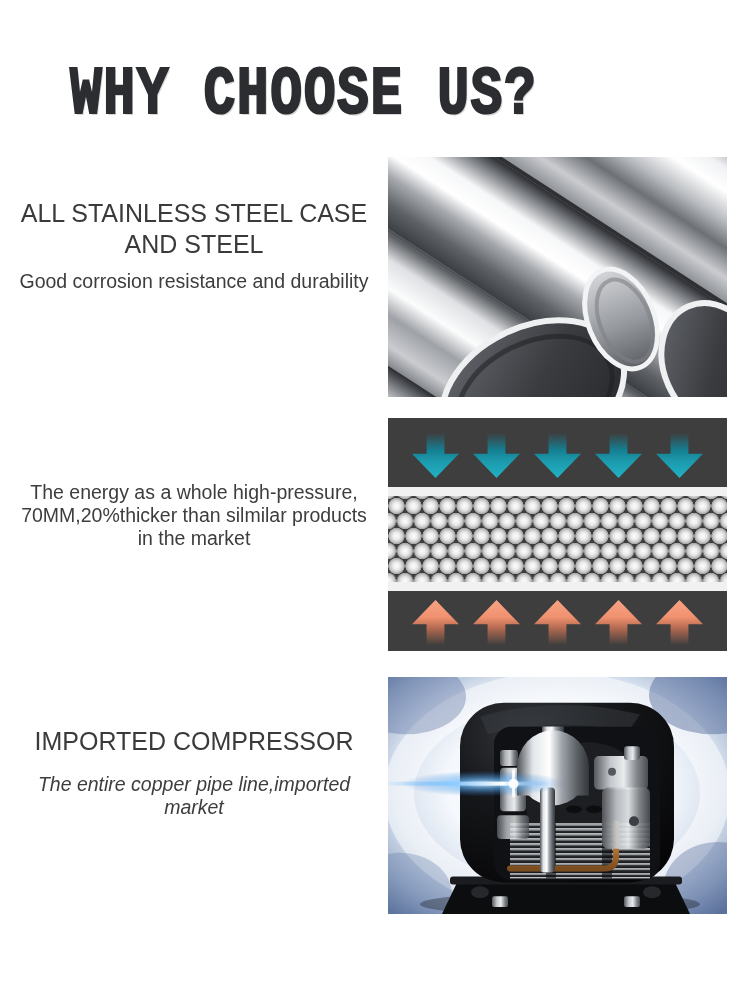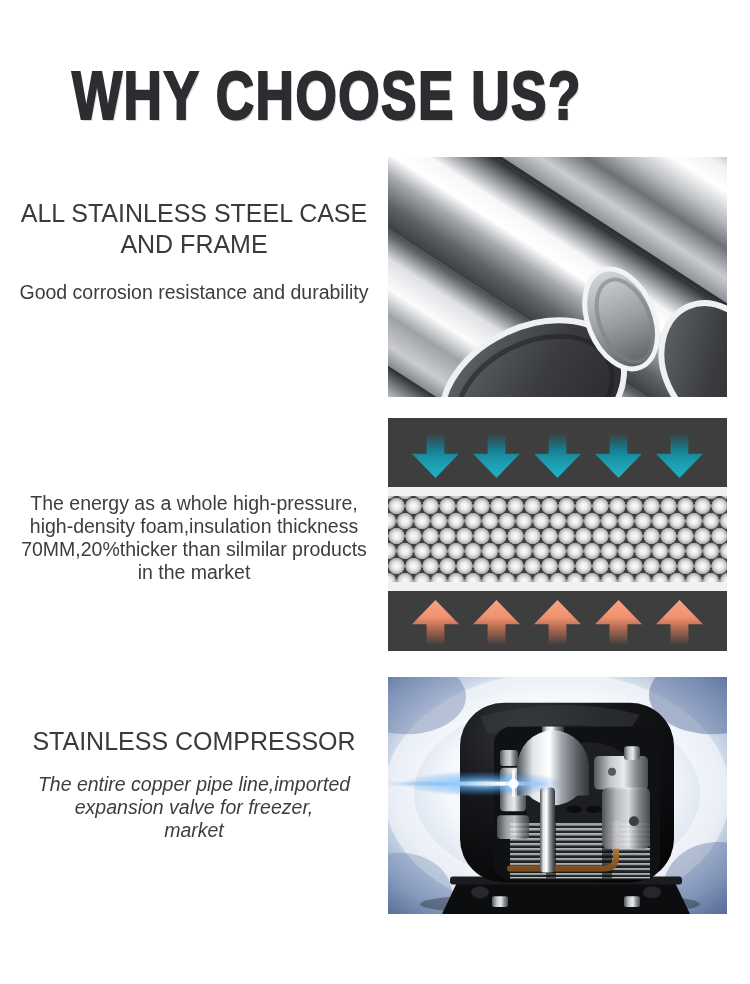--- a/index.html
+++ b/index.html
@@ -5,21 +5,21 @@
   * { margin:0; padding:0; box-sizing:border-box; }
   html,body { width:750px; height:984px; }
   body {
     position:relative;
     background:#ffffff;
     font-family:"Liberation Sans", sans-serif;
     overflow:hidden;
   }
 
   
-  .title-wrap { position:absolute; top:56px; left:0; width:608px; text-align:center; }
+  .title-wrap { position:absolute; top:56px; left:0; width:608px; text-align:center;font-family:Liberation Mono, monospace; }
   .page-title {
     display:inline-block;
     font-size:68px;
     font-weight:700;
     color:#2b2d31;
     letter-spacing:2px;
     white-space:nowrap;
     transform:scaleX(0.78);
     transform-origin:center;
     -webkit-text-stroke:2.2px #2b2d31;
@@ -27,21 +27,21 @@
   }
 
   
   .sec-text {
     position:absolute; left:0; width:388px;
     text-align:center; color:#3d3d3d;
     padding:0 6px;
   }
   .sec-heading { font-size:25px; font-weight:400; line-height:1.22; color:#3a3a3a; }
   .sec-heading span { display:block; }
-  .sec-body { font-size:19.5px; line-height:1.18; margin-top:22px; color:#3d3d3d; }
+  .sec-body { font-size:19.5px; line-height:1.18; margin-top:11px; color:#3d3d3d; }
   .sec-body span { display:block; }
   #sec1-text { top:198px; }
   #sec2-text { top:470px; }
   #sec3-text { top:726px; }
   #sec3-text .sec-body { margin-top:16px;font-style:italic; }
 
   
   .img-frame { position:absolute; left:388px; width:339px; overflow:hidden; }
   #img-steel      { top:157px; height:240px; }
   #img-foam       { top:418px; height:233px; }
@@ -76,21 +76,21 @@
 </head>
 <body>
 
 <div class="title-wrap">
   <div class="page-title">WHY CHOOSE US?</div>
 </div>
 
 <div class="sec-text" id="sec1-text">
   <div class="sec-heading">
     <span>ALL STAINLESS STEEL CASE</span>
-    <span>AND FRAME</span>
+    <span>AND STEEL</span>
   </div>
   <div class="sec-body">
     <span>Good corrosion resistance and durability</span>
   </div>
 </div>
 
 <div class="img-frame" id="img-steel">
   <svg viewBox="0 0 339 240" preserveAspectRatio="none">
     <defs>
       <linearGradient id="pbg" x1="0" y1="0" x2="1" y2="1">
@@ -154,21 +154,20 @@
     </g>
     <g transform="rotate(-24 326 208)">
       <ellipse cx="326" cy="208" rx="50" ry="64" fill="url(#hole1)" stroke="#eef0f2" stroke-width="6"></ellipse>
     </g>
   </svg>
 </div>
 
 <div class="sec-text" id="sec2-text">
   <div class="sec-body">
     <span>The energy as a whole high-pressure,</span>
-    <span>high-density foam,insulation thickness</span>
     <span>70MM,20%thicker than silmilar products</span>
     <span>in the market</span>
   </div>
 </div>
 
 <div class="img-frame" id="img-foam">
   <div class="foam-panel">
     <div class="arrow-band band-top">
       <div class="arrow arrow-down"></div>
       <div class="arrow arrow-down"></div>
@@ -184,25 +183,24 @@
       <div class="arrow arrow-up"></div>
       <div class="arrow arrow-up"></div>
       <div class="arrow arrow-up"></div>
       <div class="arrow arrow-up"></div>
     </div>
   </div>
 </div>
 
 <div class="sec-text" id="sec3-text">
   <div class="sec-heading">
-    <span>STAINLESS COMPRESSOR</span>
+    <span>IMPORTED COMPRESSOR</span>
   </div>
   <div class="sec-body">
     <span>The entire copper pipe line,imported</span>
-    <span>expansion valve for freezer,</span>
     <span>market</span>
   </div>
 </div>
 
 <div class="img-frame" id="img-compressor">
   <svg viewBox="0 0 339 240" preserveAspectRatio="none">
     <defs>
       <radialGradient id="ice" cx="50%" cy="46%" r="72%">
         <stop offset="0" stop-color="#ffffff"></stop>
           <stop offset=".45" stop-color="#f5f8fc"></stop>

